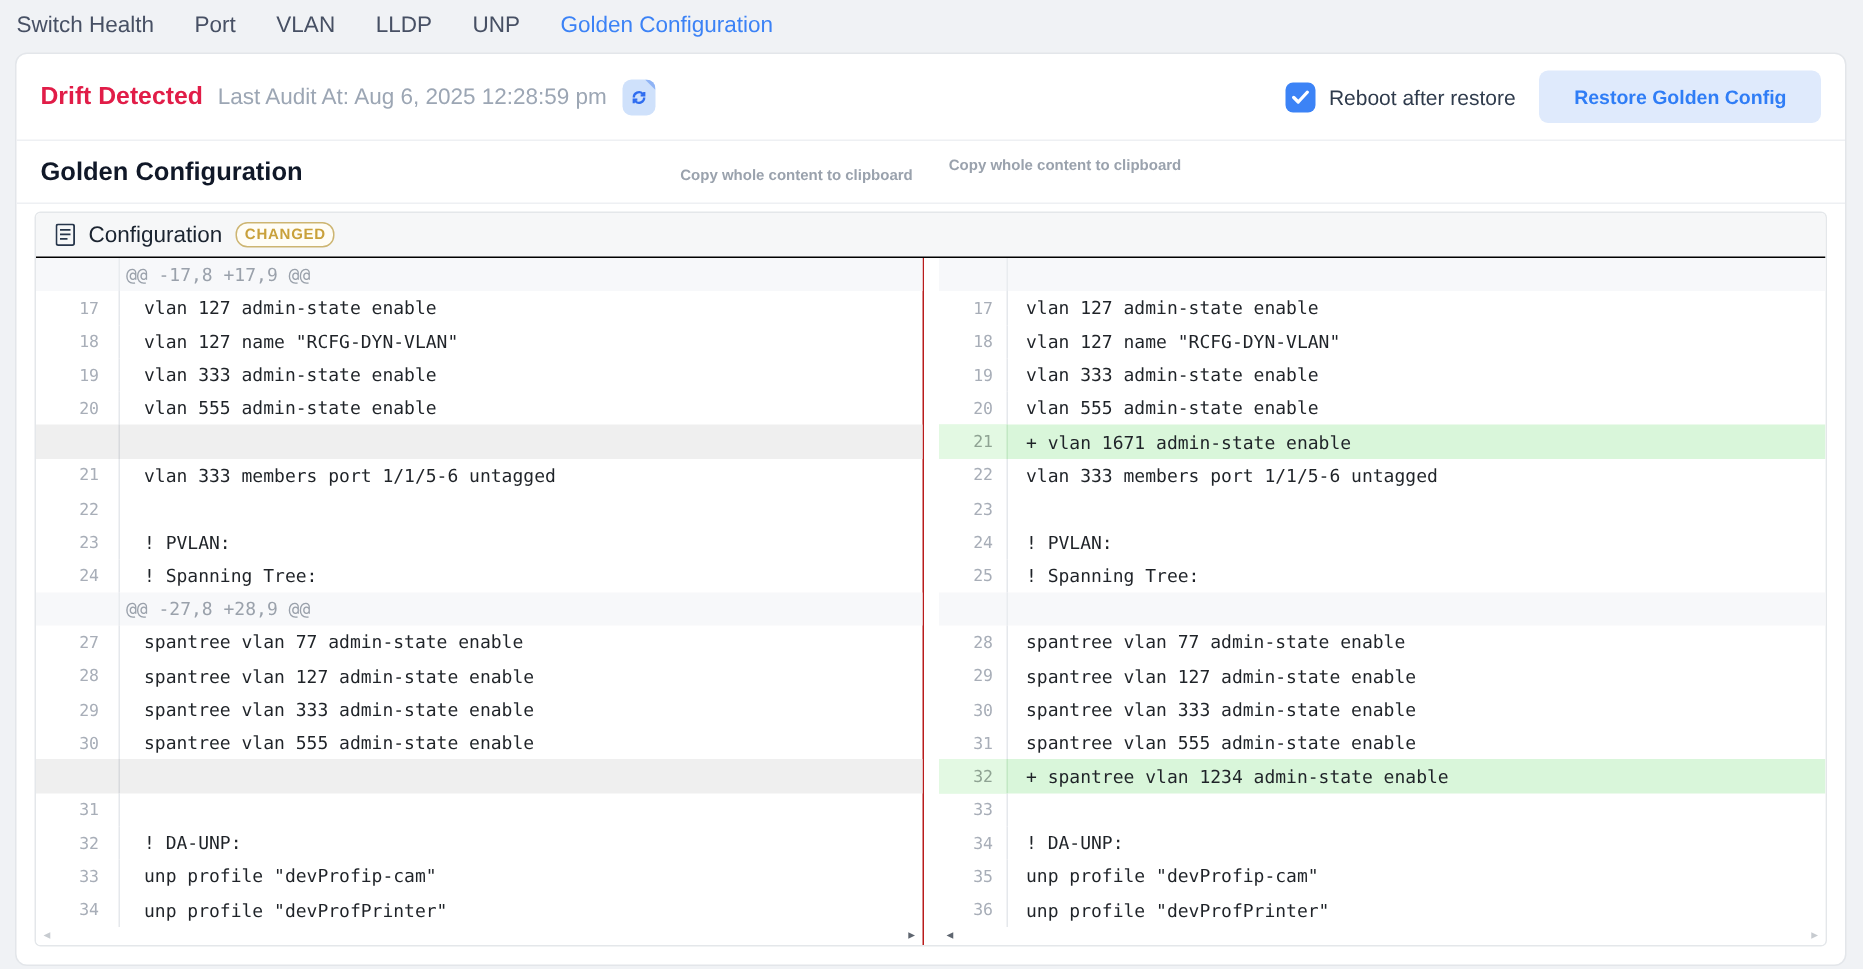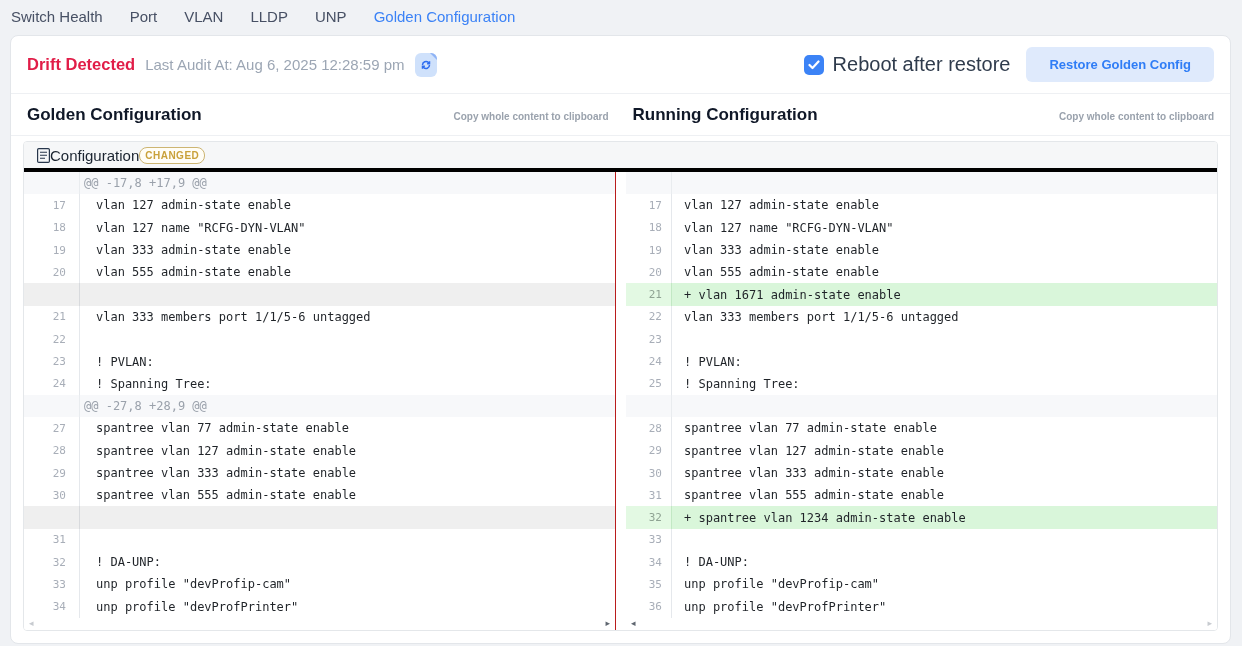--- a/index.html
+++ b/index.html
@@ -22,37 +22,37 @@
   .drift { color:#e11d48; font-weight:700; font-size:16.5px; margin-right:10px; }
   .audit { color:#9ca6b4; font-size:15px; font-weight:500; margin-right:10px; }
   .sync-btn { position:relative; width:22px; height:24px; background:#cfe1fb; border-radius:6px;
               display:flex; align-items:center; justify-content:center; cursor:pointer; }
   .sync-btn .fold { position:absolute; top:0; right:0; width:0; height:0;
                     border-top:7px solid #8fb3f5; border-left:7px solid transparent;
                     border-top-right-radius:6px; }
   .spacer { flex:1; }
   .checkbox { width:20px; height:20px; background:#3c83f6; border-radius:5px; margin-right:9px;
               display:flex; align-items:center; justify-content:center; cursor:pointer; }
-  .reboot-label { color:#2f3b4c; font-size:20px; margin-right:16px; }
+  .reboot-label { color:#2f3b4c; font-size:14px; margin-right:16px; }
   .restore-btn { background:#dfeafc; color:#2f7df6; font-weight:700; font-size:13px;
                  border:none; border-radius:6px; padding:10px 23px; cursor:pointer;
                  font-family:"Liberation Sans", sans-serif;text-align:center; }
 
   
   .section-headers { display:flex; padding:11px 16px 10px 16px; border-bottom:1px solid #eef0f3; }
   .sec-half { flex:1; display:flex; justify-content:space-between; align-items:baseline; }
   .sec-half.left { padding-right:22px; }
   .sec-half.right { padding-left:2px; }
   .sec-title { font-size:17px; font-weight:700; color:#101828; }
   .copy-link { font-size:10px; font-weight:600; color:#9aa2ad; cursor:pointer; }
 
   
   .diff-box { margin:5px 12px 0 12px; border:1px solid #e4e7ea; border-radius:4px; overflow:hidden; }
-  .config-bar { height:30px; background:#f6f7f8; border-bottom:4px solid #000000;
-                display:flex; align-items:center; padding:0 13px; }
+  .config-bar { height:30px; background:#f6f7f8; border-bottom:1px solid #000000;
+                display:flex; align-items:center; padding:0 13px; gap:9px; }
   .config-title { font-size:15px; color:#1b2430; }
   .badge { font-size:10px; font-weight:600; letter-spacing:.5px; color:#c9a13b;
            border:1px solid #cdb572; background:#fffdf6; border-radius:8px; padding:2px 5px; }
 
   .diff-body { display:flex; gap:10px; background:#ffffff; }
   .pane { flex:1; min-width:0; }
   .pane.left { border-right:1px solid #b91c1c; }
 
   .drow { display:flex; height:22.3px; align-items:center; }
   .gut { flex:0 0 56px; height:100%; display:flex; align-items:center; justify-content:flex-end;
@@ -112,21 +112,20 @@
     <span class="reboot-label">Reboot after restore</span>
     <button class="restore-btn">Restore Golden Config</button>
   </div>
 
   <div class="section-headers">
     <div class="sec-half left">
       <span class="sec-title">Golden Configuration</span>
       <span class="copy-link">Copy whole content to clipboard</span>
     </div>
     <div class="sec-half right">
-      <span class="sec-title">Running Configuration</span>
       <span class="copy-link">Copy whole content to clipboard</span>
     </div>
   </div>
 
   <div class="diff-box">
     <div class="config-bar">
       <svg width="13" height="15" viewBox="0 0 13 15">
         <rect x="0.6" y="0.6" width="11.8" height="13.8" rx="1.2" fill="none" stroke="#27364b" stroke-width="1.2"></rect>
         <line x1="3" y1="4.2" x2="10" y2="4.2" stroke="#27364b" stroke-width="1.1"></line>
         <line x1="3" y1="7.2" x2="10" y2="7.2" stroke="#27364b" stroke-width="1.1"></line>

